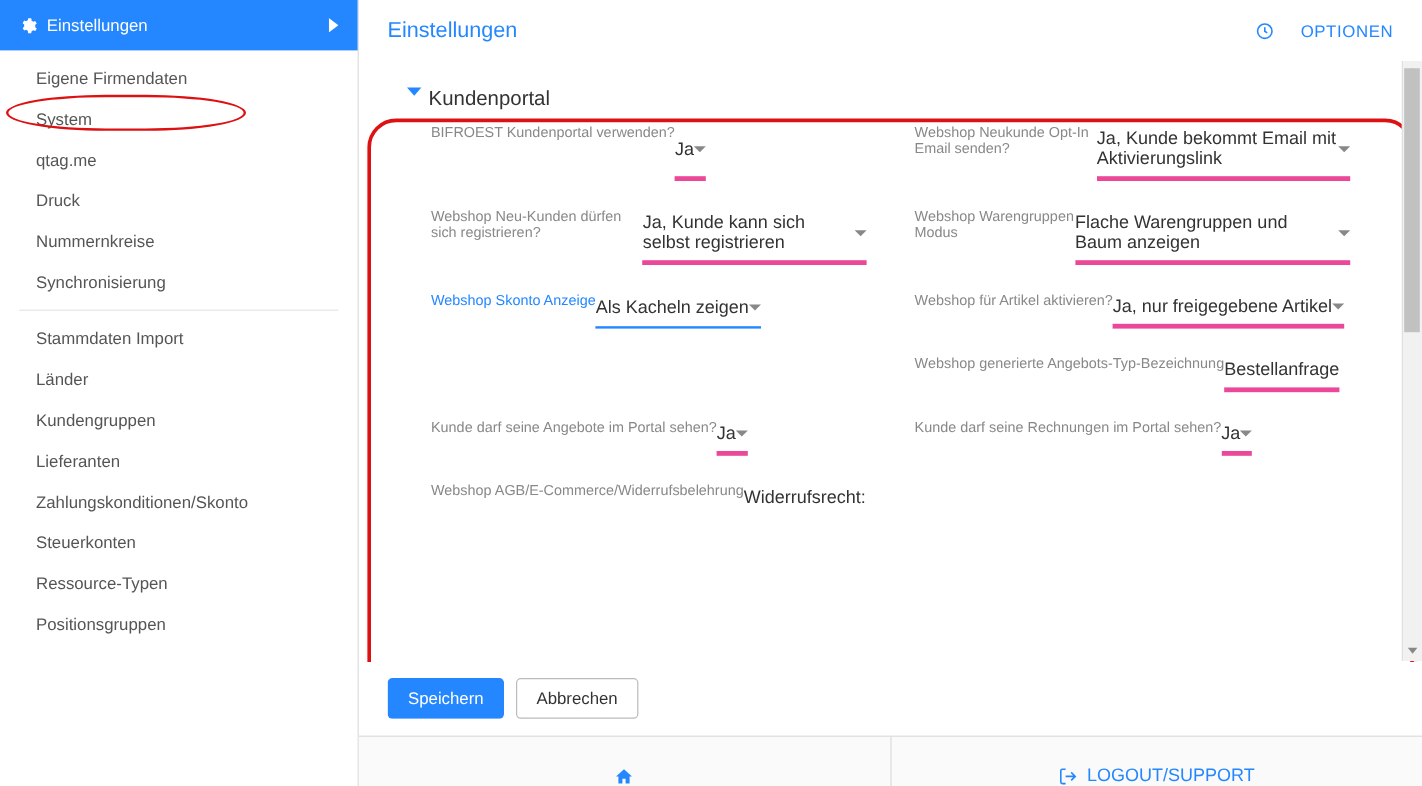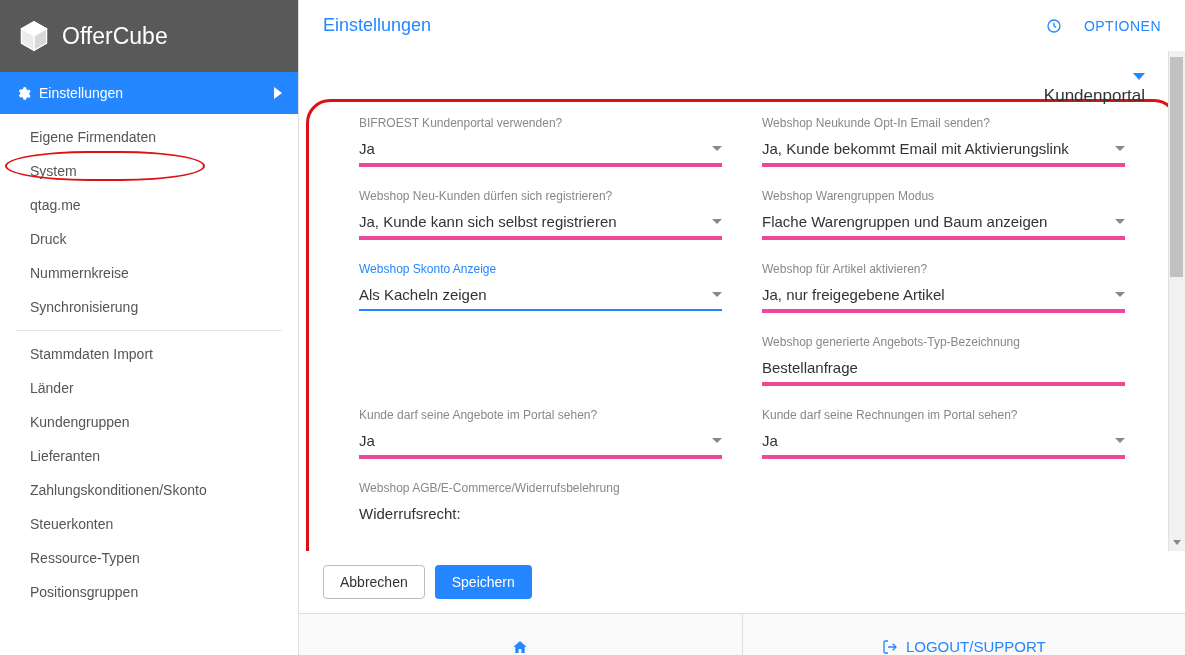--- a/index.html
+++ b/index.html
@@ -27,26 +27,26 @@
     .topbar-right { display: flex; align-items: center; gap: 22px; color: #2487ff; }
     .clock-icon { width: 16px; height: 16px; }
     .options-link { font-size: 14px; letter-spacing: 0.5px; cursor: pointer; }
     
     .content-wrap { flex: 1; overflow-y: auto; padding: 12px 24px 0 24px; position: relative; }
     .page-heading { display: flex; justify-content: space-between; align-items: baseline; margin-bottom: 8px; }
     .page-h1 { font-size: 28px; font-weight: 400; color: #333; }
     .page-sub { font-size: 28px; font-weight: 400; color: #333; }
     
     .section { position: relative; padding: 4px 16px 16px 16px; }
-    .section-header { display: flex; align-items: flex-end; gap: 6px; padding: 6px 0 10px 0; flex-direction: column; }
+    .section-header { display: flex; align-items: flex-start; gap: 6px; padding: 6px 0 10px 0; }
     .triangle { width: 0; height: 0; border-left: 6px solid transparent; border-right: 6px solid transparent; border-top: 7px solid #2487ff; }
     .section-title { font-size: 17px; color: #333; }
     
     .form-grid { display: grid; grid-template-columns: 1fr 1fr; gap: 22px 40px; padding: 0 20px; }
-    .form-field { display: flex; flex-direction: column; }
+    .form-field { display: flex; }
     .form-field.full { grid-column: 1 / -1; }
     .field-label { font-size: 12px; color: #888; margin-bottom: 6px; }
     .field-label.active { color: #2487ff; }
     .field-value { display: flex; justify-content: space-between; align-items: center; border-bottom: 4px solid #ec4899; padding: 4px 0 6px 0; font-size: 15px; color: #333; cursor: pointer; }
     .field-value.active { border-bottom: 2px solid #2487ff; }
     .chevron-down { width: 0; height: 0; border-left: 5px solid transparent; border-right: 5px solid transparent; border-top: 5px solid #888; }
     
     .red-rounded { position: absolute; border: 3px solid #d11; border-radius: 24px; pointer-events: none; box-shadow: 1px 2px 3px rgba(0,0,0,0.15); }
     .circle-main { top: 48px; left: 7px; right: 7px; height: 500px; }
     
@@ -67,29 +67,20 @@
     .sa-top{top:0;}
     .sa-bot{bottom:0;}
     .sa-tri{width:0;height:0;border-left:4px solid transparent;border-right:4px solid transparent;}
     .sa-up{border-bottom:5px solid #888;}
     .sa-down{border-top:5px solid #888;}
   </style>
 </head>
 <body>
 
 <div class="sidebar">
-  <div class="sidebar-header">
-    <svg class="logo-icon" viewBox="0 0 40 40" fill="none" stroke="#fff" stroke-width="1.2">
-      <path d="M20 4 L34 12 L34 28 L20 36 L6 28 L6 12 Z" fill="#fff" fill-opacity="0.95"></path>
-      <path d="M20 4 L34 12 L20 20 L6 12 Z" fill="#fff"></path>
-      <path d="M20 20 L34 12 L34 28 L20 36 Z" fill="#d8d8d8"></path>
-      <path d="M20 20 L6 12 L6 28 L20 36 Z" fill="#ececec"></path>
-    </svg>
-    <span class="logo-text">OfferCube</span>
-  </div>
   <div class="nav-primary">
     <div class="nav-primary-left">
       <svg class="gear-icon" viewBox="0 0 24 24" fill="#fff">
           <path d="M12 8a4 4 0 100 8 4 4 0 000-8zm9.4 4a7.9 7.9 0 00-.1-1.3l2.1-1.6-2-3.5-2.5 1a8 8 0 00-2.3-1.3L16 2h-4l-.6 2.7a8 8 0 00-2.3 1.3l-2.5-1-2 3.5 2.1 1.6A7.9 7.9 0 006.6 12c0 .4 0 .9.1 1.3l-2.1 1.6 2 3.5 2.5-1a8 8 0 002.3 1.3L12 22h4l.6-2.7a8 8 0 002.3-1.3l2.5 1 2-3.5-2.1-1.6c.1-.4.1-.9.1-1.3z"></path>
         </svg>
       <span>Einstellungen</span>
     </div>
     <svg width="8" height="12" viewBox="0 0 8 12" fill="#fff">
         <path d="M0 0 L8 6 L0 12 Z"></path>
       </svg>
@@ -219,22 +210,22 @@
           <div class="sa-tri sa-up"></div>
         </div>
       <div class="scrollbar-thumb"></div>
       <div class="scrollbar-arrow sa-bot">
           <div class="sa-tri sa-down"></div>
         </div>
     </div>
   </div>
 
   <div class="action-bar">
+    <button class="btn btn-primary">Speichern</button>
     <button class="btn btn-cancel">Abbrechen</button>
-    <button class="btn btn-primary">Speichern</button>
   </div>
 
   <div class="footer">
     <div class="footer-cell">
       <svg class="home-icon" viewBox="0 0 24 24" fill="#2487ff">
           <path d="M12 3l10 9h-3v9h-5v-6h-4v6H5v-9H2z"></path>
         </svg>
     </div>
     <div class="footer-cell">
       <svg class="logout-icon" viewBox="0 0 24 24" fill="none" stroke="#2487ff" stroke-width="2">

